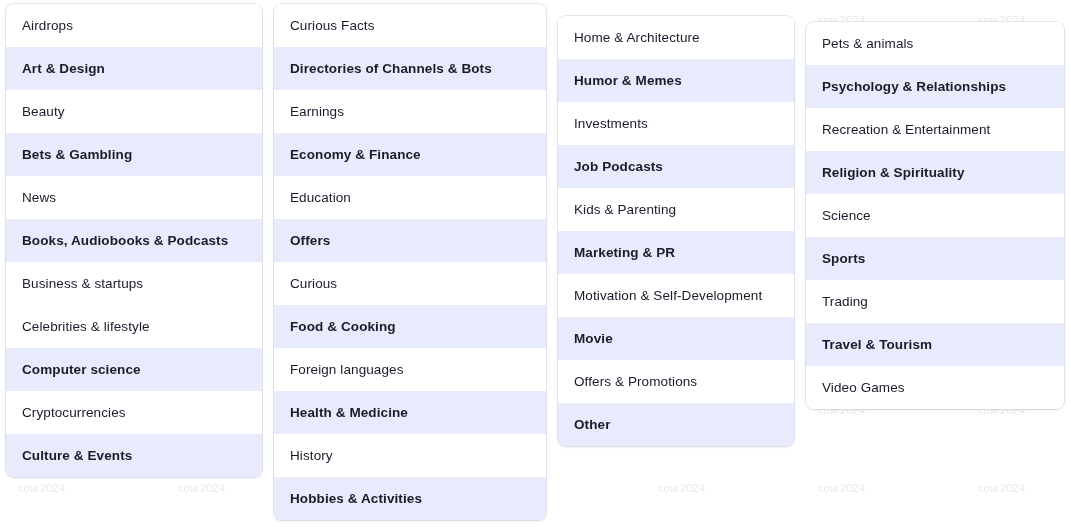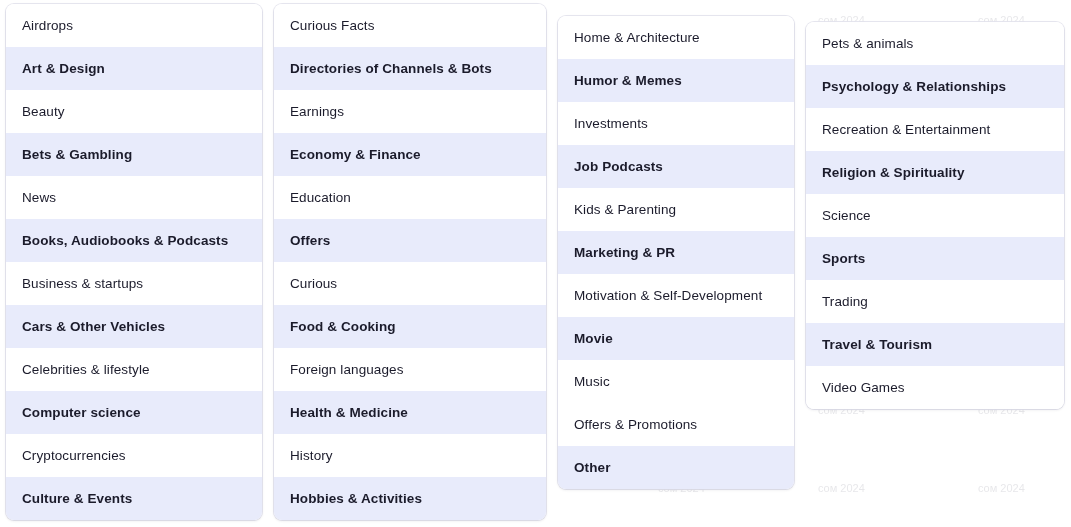--- a/index.html
+++ b/index.html
@@ -146,23 +146,20 @@
       </div>
       <div class="cat-item plain">
         <span>News</span>
       </div>
       <div class="cat-item alt bold">
         <span>Books, Audiobooks &amp; Podcasts</span>
       </div>
       <div class="cat-item plain">
         <span>Business &amp; startups</span>
       </div>
-      <div class="cat-item alt bold">
-        <span>Cars &amp; Other Vehicles</span>
-      </div>
       <div class="cat-item plain">
         <span>Celebrities &amp; lifestyle</span>
       </div>
       <div class="cat-item alt bold">
         <span>Computer science</span>
       </div>
       <div class="cat-item plain">
         <span>Cryptocurrencies</span>
       </div>
       <div class="cat-item alt bold">
@@ -226,23 +223,20 @@
       <div class="cat-item alt bold">
         <span>Marketing &amp; PR</span>
       </div>
       <div class="cat-item plain">
         <span>Motivation &amp; Self-Development</span>
       </div>
       <div class="cat-item alt bold">
         <span>Movie</span>
       </div>
       <div class="cat-item plain">
-        <span>Music</span>
-      </div>
-      <div class="cat-item plain">
         <span>Offers &amp; Promotions</span>
       </div>
       <div class="cat-item alt bold">
         <span>Other</span>
       </div>
     </div>
   <div class="column col-3">
       <div class="cat-item plain">
         <span>Pets &amp; animals</span>
       </div>

